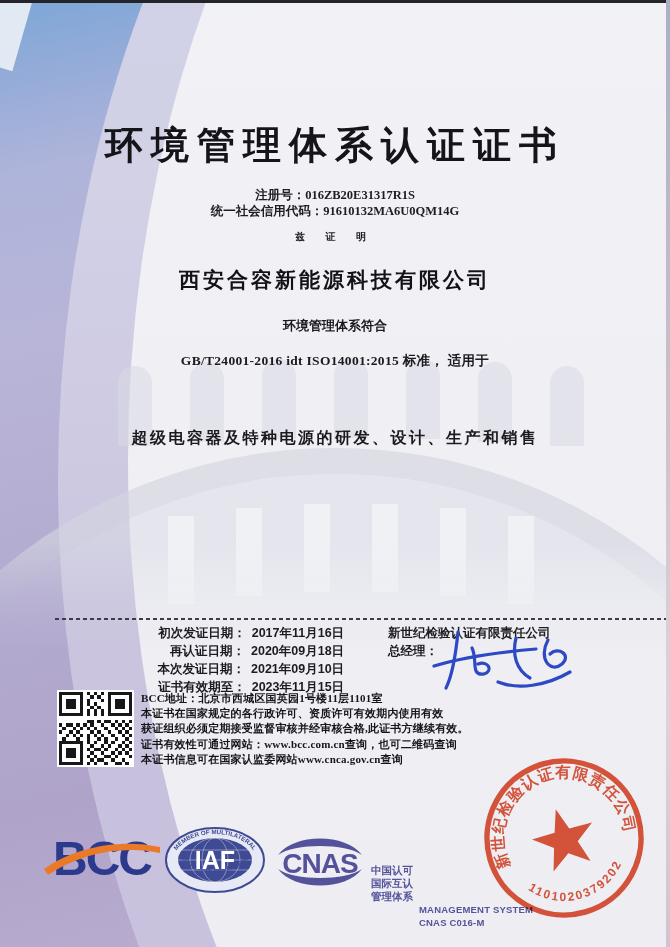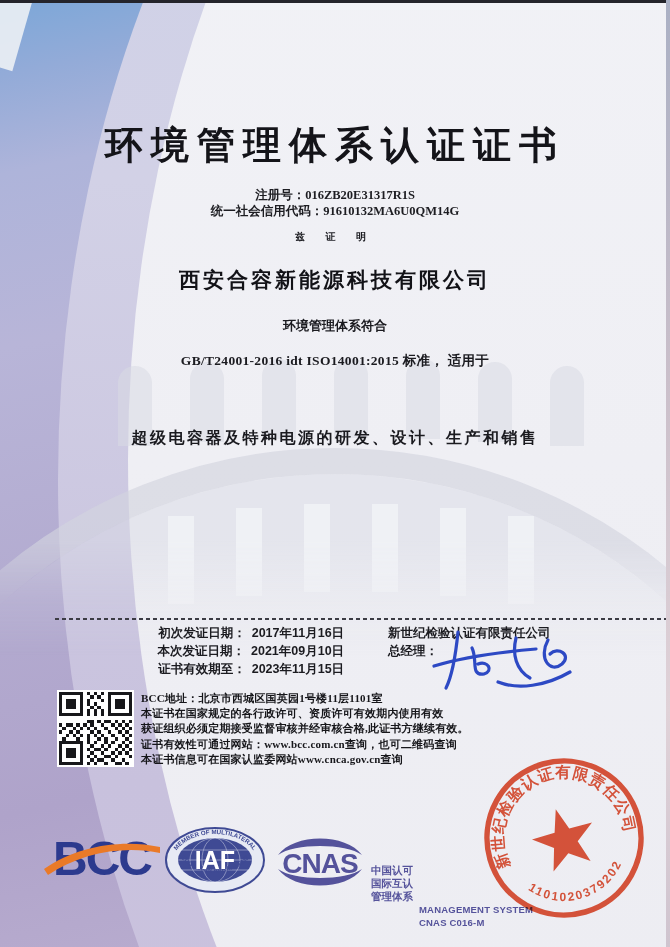--- a/index.html
+++ b/index.html
@@ -106,20 +106,24 @@
 
   <div class="abs ctext scope serif" style="z-index:5">超级电容器及特种电源的研发、设计、生产和销售</div>
 
 
   <div class="abs dashline"></div>
 
   <div class="abs dates">
     <div class="drow">
       <span class="dlabel">初次发证日期：</span>
       <span class="dvalue">2017年11月16日</span>
+    </div>
+    <div class="drow">
+      <span class="dlabel">再认证日期：</span>
+      <span class="dvalue">2020年09月18日</span>
     </div>
     <div class="drow">
       <span class="dlabel">本次发证日期：</span>
       <span class="dvalue">2021年09月10日</span>
     </div>
     <div class="drow">
       <span class="dlabel">证书有效期至：</span>
       <span class="dvalue">2023年11月15日</span>
     </div>
   </div>

